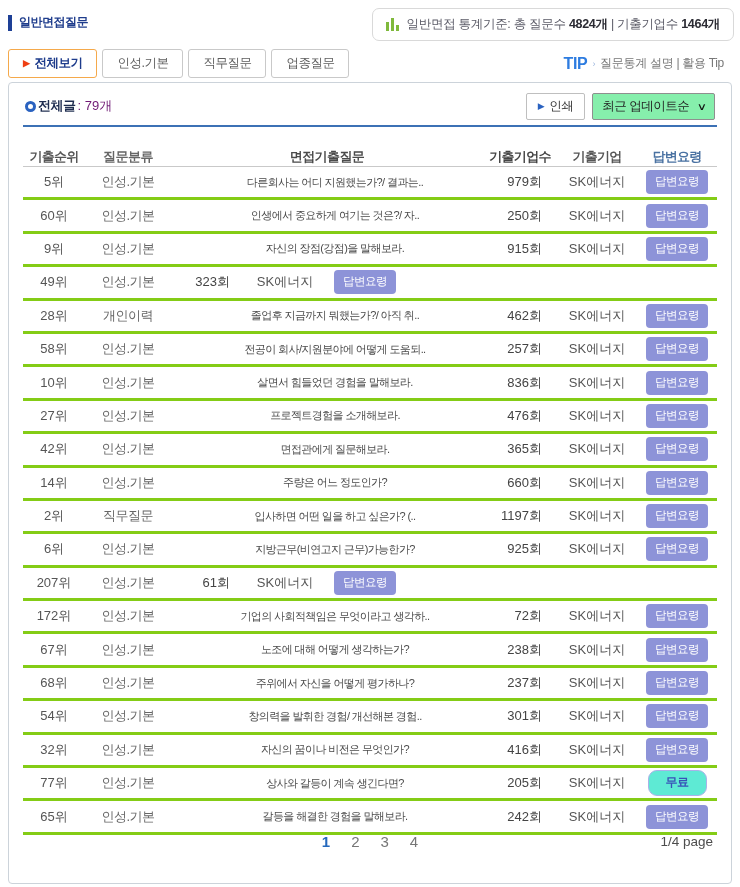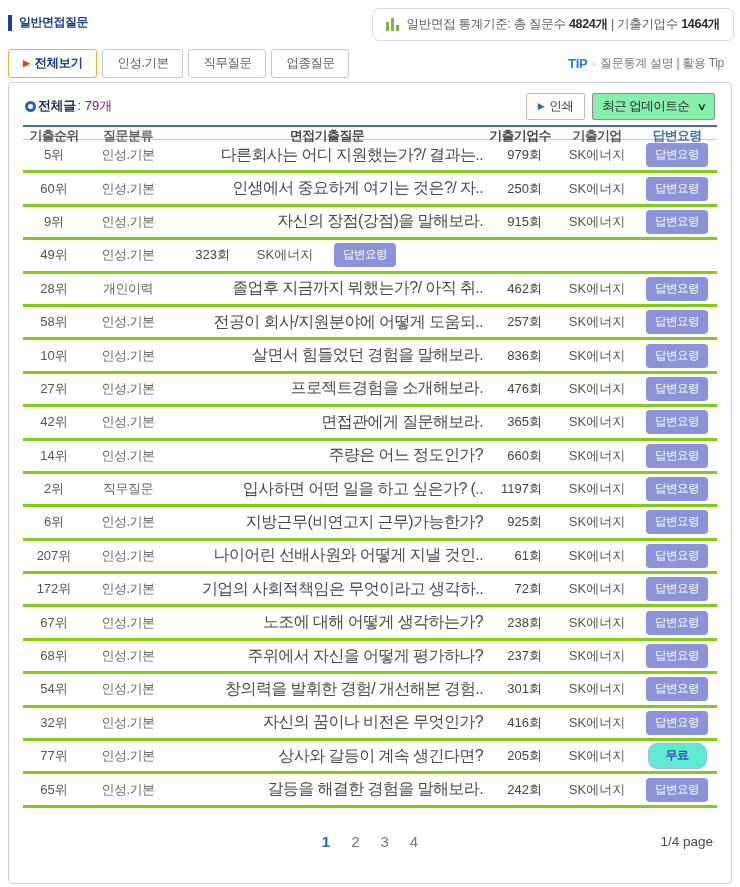--- a/index.html
+++ b/index.html
@@ -32,21 +32,21 @@
   .tabs-row { display: flex; justify-content: space-between; align-items: center; padding: 6px 2px 5px 4px; height: 34px; }
   .tabs { display: flex; gap: 5px; }
   .tab {
     border: 1px solid #c9c9c9; border-radius: 3px; background: #fff;
     font-size: 12.5px; color: #5c5c5c; padding: 5px 14px; cursor: pointer;
     letter-spacing: -0.5px; display: flex; align-items: center; gap: 5px;
   }
   .tab.active { border: 1px solid #f5a94b; color: #1e3c8c; font-weight: bold; }
   .tab .arrow { color: #ef3e12; font-size: 9px; line-height: 1; }
   .tip-area { font-size: 12px; color: #777; display: flex; align-items: center; gap: 5px; padding-right: 10px; letter-spacing: -0.3px; }
-  .tip-label { color: #2d7ce0; font-weight: bold; font-size: 13px; }
+  .tip-label { color: #2d7ce0; font-weight: bold; font-size: 16px; }
   .tip-sep { color: #9bb6de; font-size: 9px; }
 
   
   .panel {
     margin: 2px 4px 0 4px;
     border: 1px solid #ccd3da; border-radius: 4px;
     padding: 8px 14px 12px 14px; height: 802px; position: relative;
   }
   .toolbar { display: flex; justify-content: space-between; align-items: center; height: 30px; padding: 0 2px 0 2px; }
   .total { display: flex; align-items: center; gap: 2px; font-size: 13px; }
@@ -63,28 +63,28 @@
   .sort-select {
     border: 1px solid #8f8f8f; background: #86efac; border-radius: 2px;
     font-size: 12.5px; color: #222; padding: 4px 9px; cursor: pointer;
     display: flex; align-items: center; gap: 9px; letter-spacing: -0.5px;
   }
   .sort-select .chev { font-size: 10px; color: #111; transform: scaleX(1.4); }
 
   
   .tbl { margin-top: 4px; }
   .tbl-head {
-    display: flex; align-items: flex-start; height: 15px;
+    display: flex; align-items: flex-end; height: 42px;
     border-top: 2px solid #3c71b5; border-bottom: 1px solid #c9c9c9;
     color: #4a72a2; font-size: 13px; font-weight: bold; letter-spacing: -0.7px;
   }
   .trow { display: flex; align-items: center; height: 33.4px; border-bottom: 3px solid #84cc16; font-size: 13px; }
   .c-rank   { width: 62px;  text-align: center; color: #555; }
   .c-cat    { width: 86px;  text-align: center; color: #666; letter-spacing: -0.5px; }
-  .c-q      { flex: 1; text-align: right; padding-left: 16px; color: #4a4a4a; white-space: nowrap; overflow: hidden; font-size: 16px; letter-spacing: -0.6px; cursor: pointer; }
+  .c-q      { flex: 1; text-align: center; padding-left: 16px; color: #4a4a4a; white-space: nowrap; overflow: hidden; font-size: 11px; letter-spacing: -0.6px; cursor: pointer; }
   .tbl-head .c-q { text-align: center; padding-left: 0; font-size: 13px; }
   .c-count  { width: 74px;  text-align: right; padding-right: 15px; color: #444; }
   .tbl-head .c-count { text-align: center; padding-right: 0; }
   .c-comp   { width: 80px;  text-align: center; color: #555; }
   .c-act    { width: 80px;  text-align: center; }
   .btn-guide {
     display: inline-block; background: #8d93d8; color: #fff; border: none;
     border-radius: 4px; font-size: 11.5px; padding: 4px 9px 5px 9px;
     letter-spacing: -0.5px; cursor: pointer; font-family: inherit;
   }
@@ -306,21 +306,20 @@
     <span class="c-count">925회</span>
     <span class="c-comp">SK에너지</span>
     <span class="c-act">
       <button class="btn-guide">답변요령</button>
     </span>
   </div>
 
   <div class="trow">
     <span class="c-rank">207위</span>
     <span class="c-cat">인성.기본</span>
-    <span class="c-q">나이어린 선배사원와 어떻게 지낼 것인..</span>
     <span class="c-count">61회</span>
     <span class="c-comp">SK에너지</span>
     <span class="c-act">
       <button class="btn-guide">답변요령</button>
     </span>
   </div>
 
   <div class="trow">
     <span class="c-rank">172위</span>
     <span class="c-cat">인성.기본</span>

